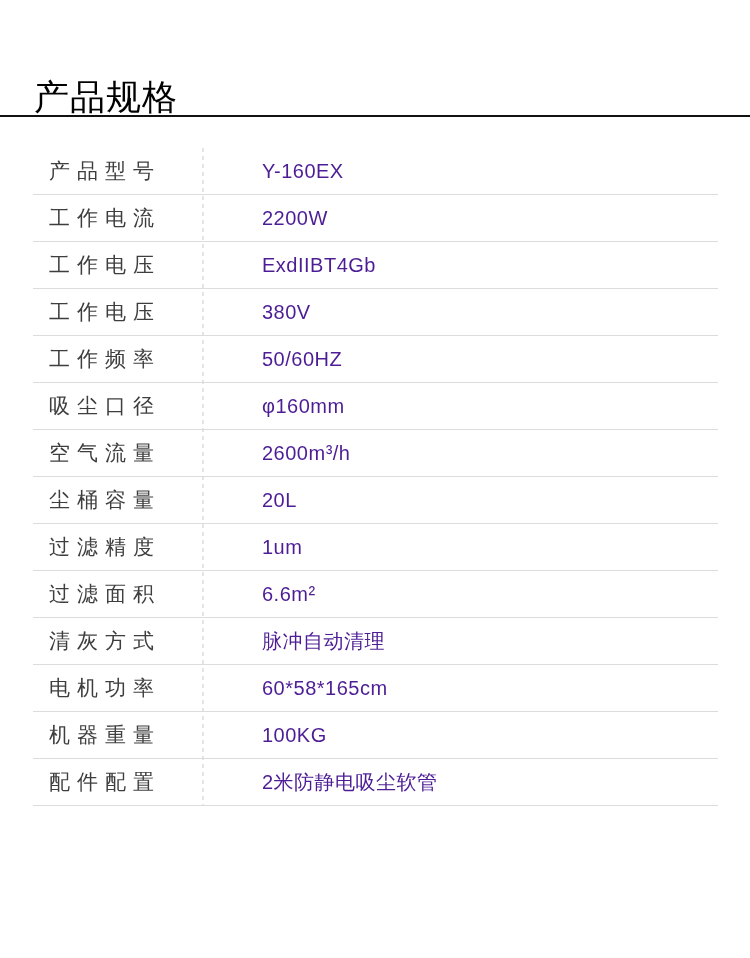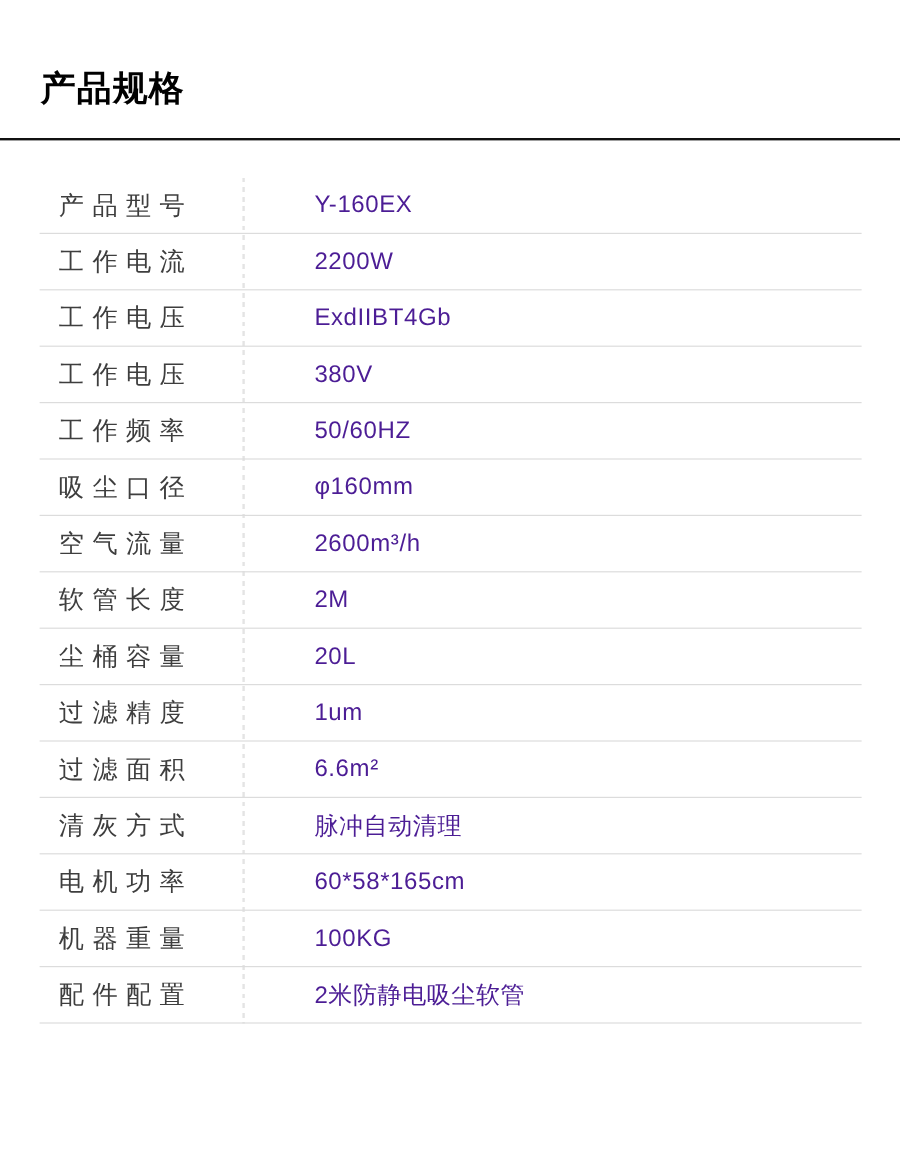--- a/index.html
+++ b/index.html
@@ -11,24 +11,24 @@
   .page {
     position: relative;
     width: 750px;
     height: 958px;
     background: #ffffff;
     overflow: hidden;
   }
   .page-title {
     position: absolute;
     left: 34px;
-    top: 40px;
-    font-size: 29px;
+    top: 56px;
+    font-size: 35px;
     line-height: 1.05;
-    font-weight: 700;
+    font-weight: 400;
     color: #000000;
     letter-spacing: 1px;
   }
   .header-rule {
     position: absolute;
     top: 115px;
     left: 0;
     width: 750px;
     height: 2px;
     background: #111111;
@@ -120,24 +120,20 @@
       <div class="spec-label">吸尘口径</div>
       <div class="spec-value">φ160mm</div>
     </div>
 
 
     <div class="spec-row">
       <div class="spec-label">空气流量</div>
       <div class="spec-value">2600m³/h</div>
     </div>
 
-    <div class="spec-row">
-      <div class="spec-label">软管长度</div>
-      <div class="spec-value">2M</div>
-    </div>
 
     <div class="spec-row">
       <div class="spec-label">尘桶容量</div>
       <div class="spec-value">20L</div>
     </div>
 
     <div class="spec-row">
       <div class="spec-label">过滤精度</div>
       <div class="spec-value">1um</div>
     </div>

